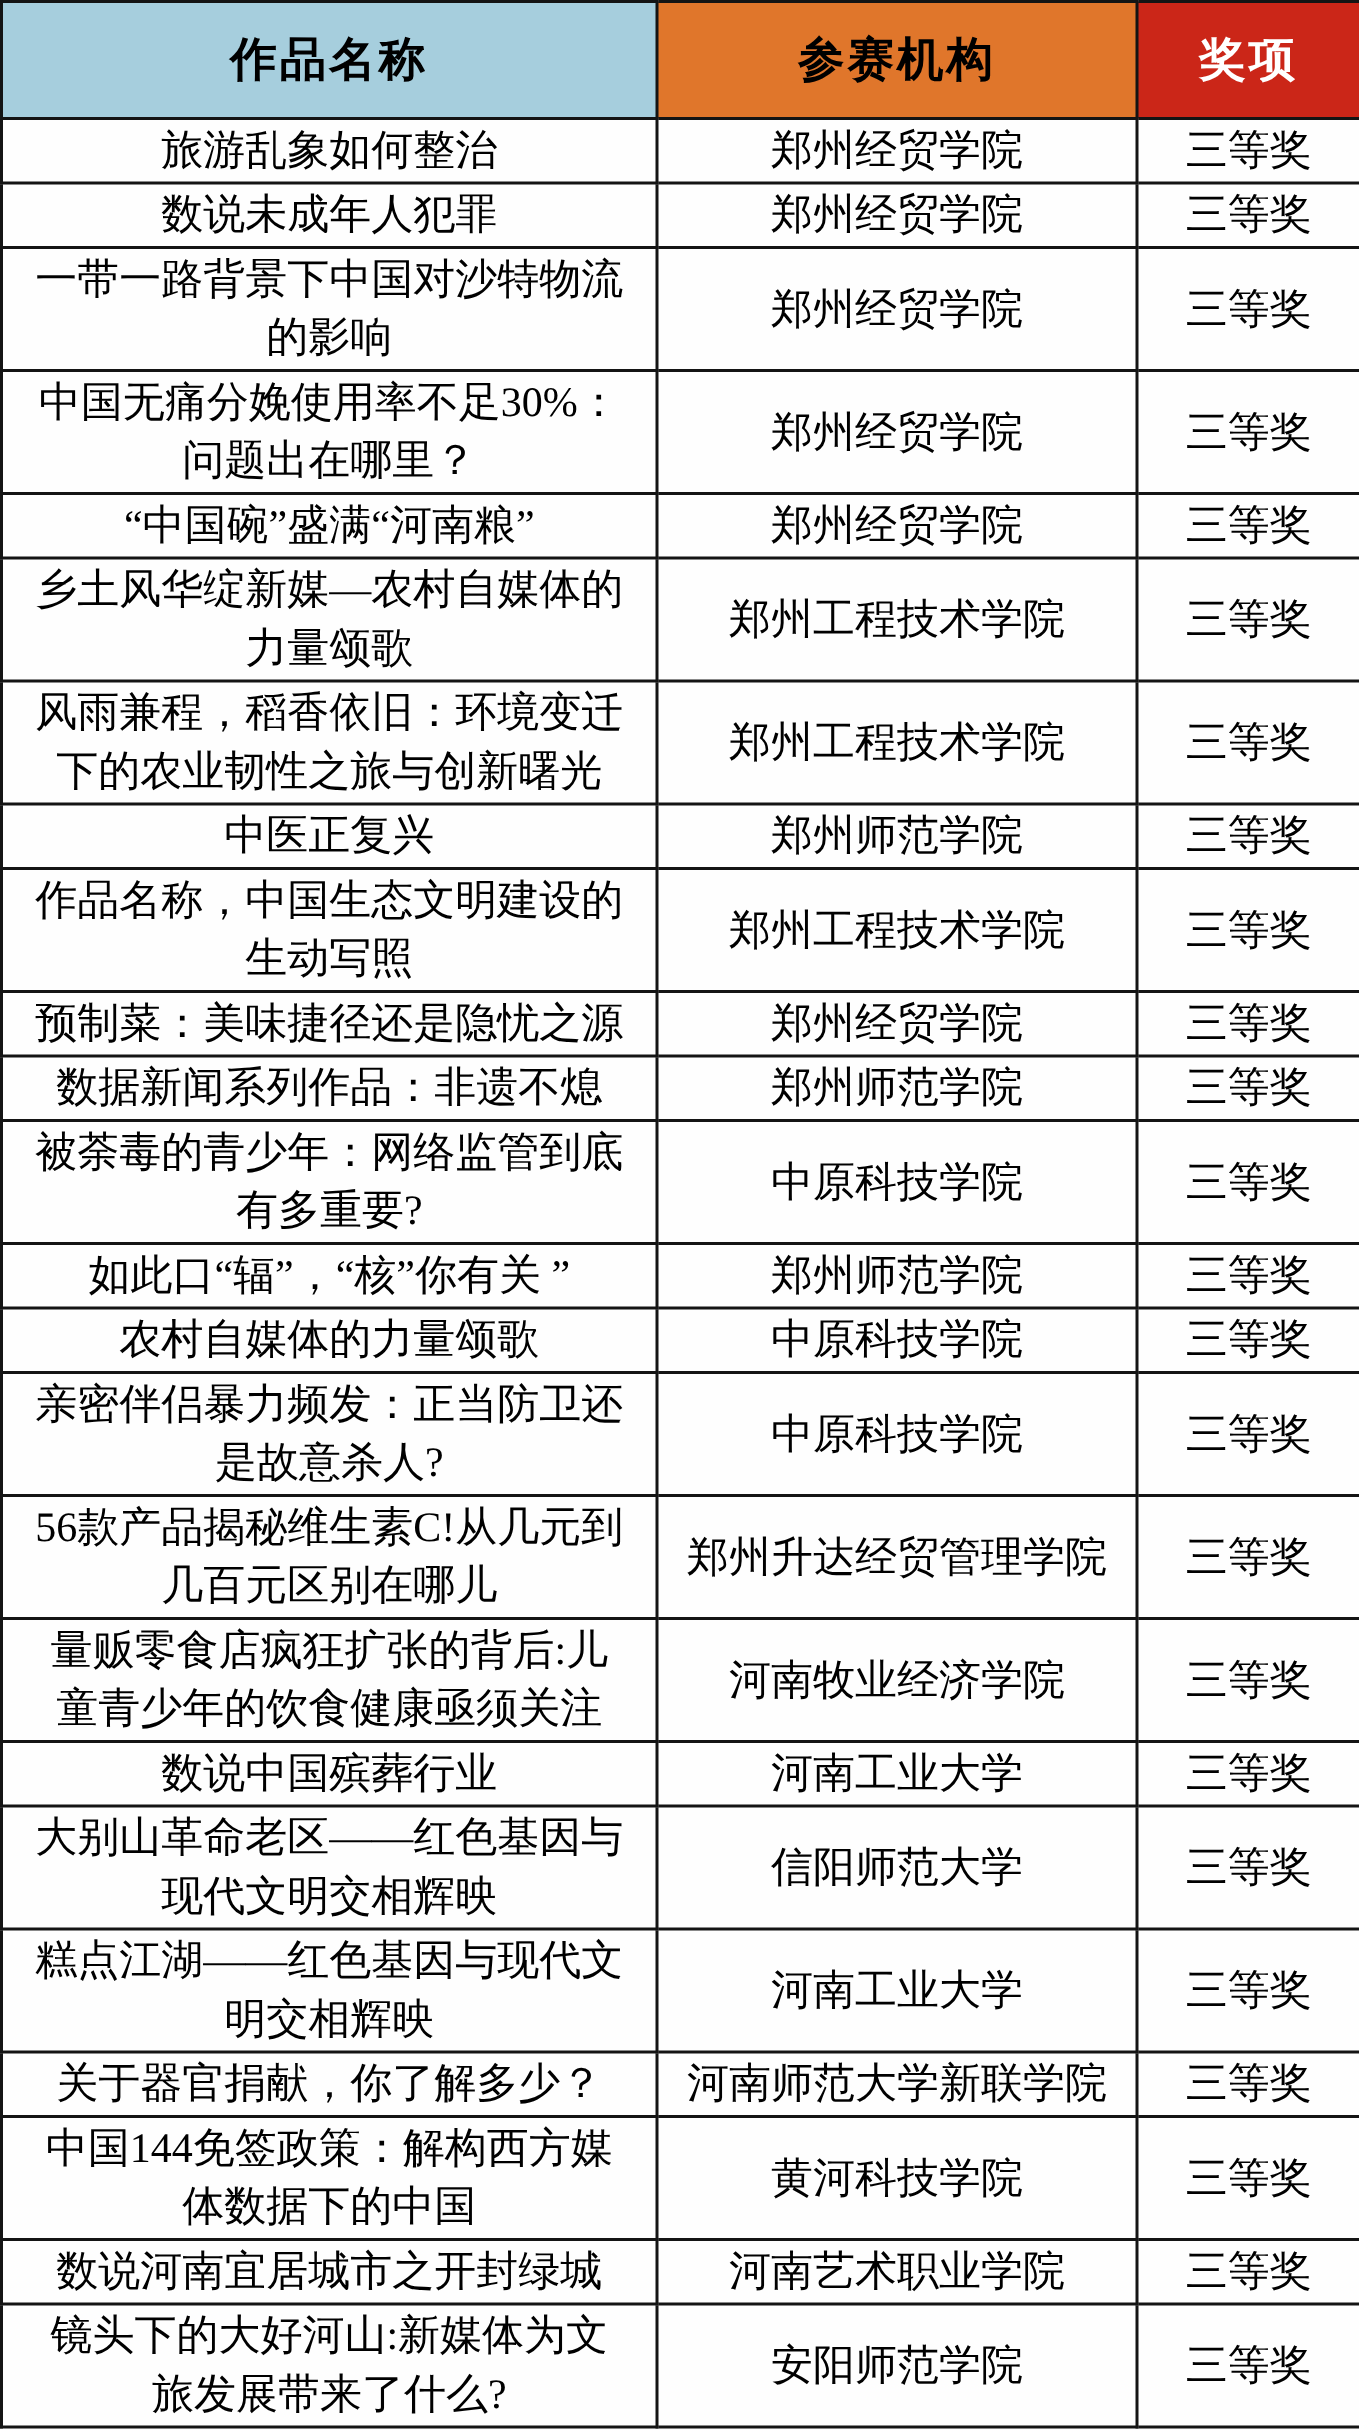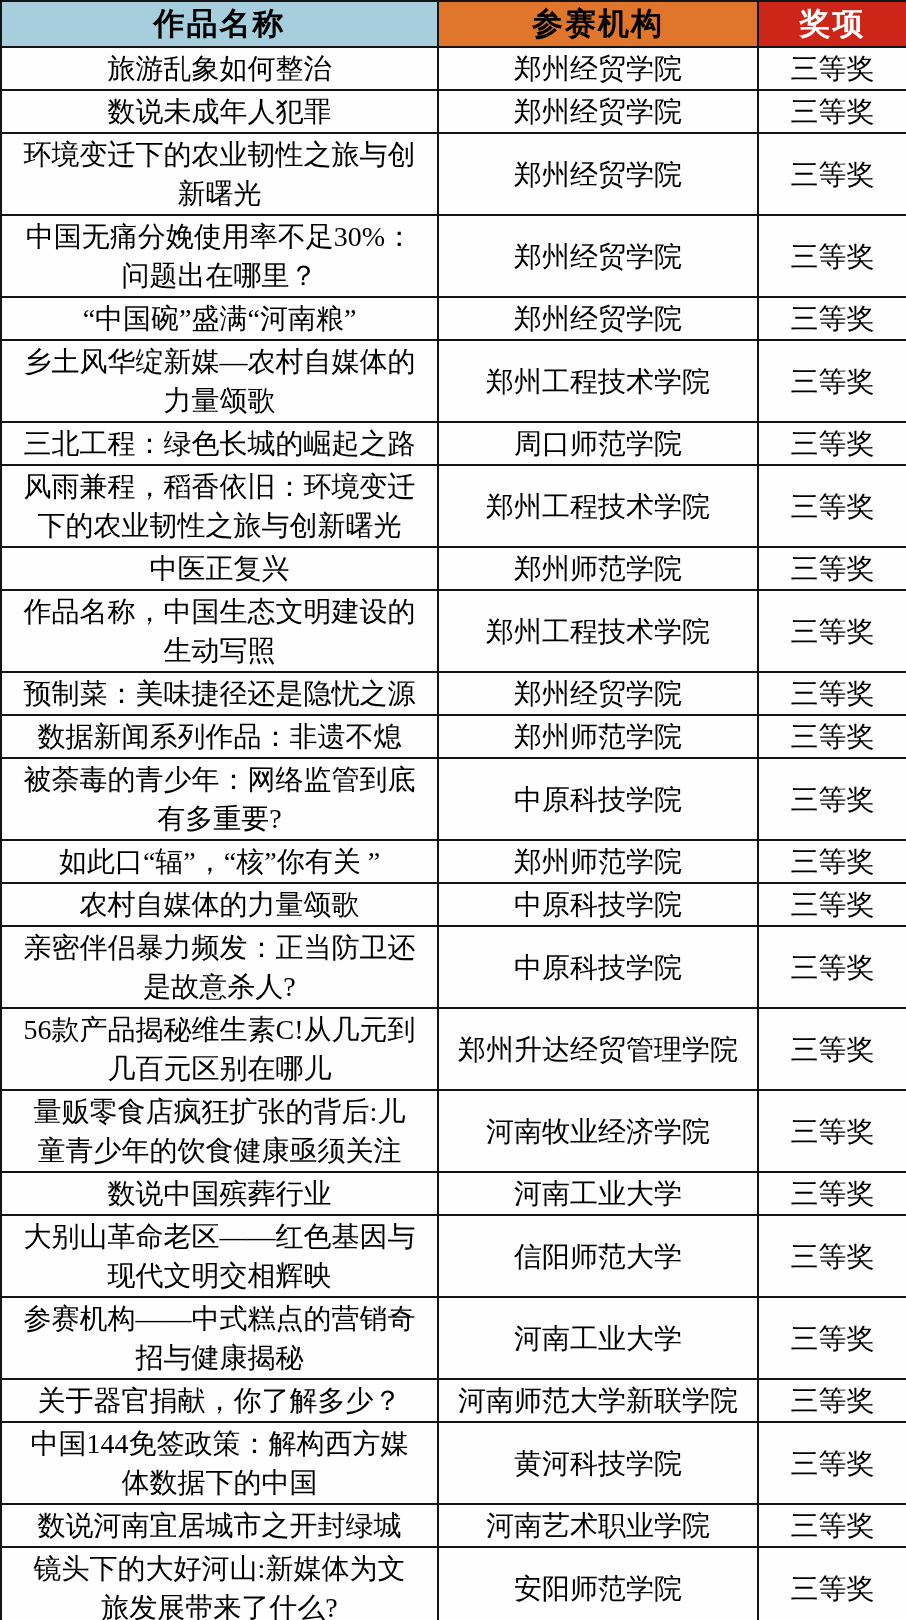--- a/index.html
+++ b/index.html
@@ -26,21 +26,21 @@
   table.awards th, table.awards td {
     border: 2px solid #141414;
     text-align: center;
     vertical-align: middle;
   }
   table.awards th {
     font-family: "Liberation Sans", "DejaVu Sans", sans-serif;
     font-weight: bold;
     font-size: 31px;
     height: 41px;
-    padding: 1px 2px;
+    padding: 17px 2px;
     letter-spacing: 2px;
   }
   table.awards td {
     font-size: 28px;
     line-height: 39px;
     color: #000000;
     padding: 1px 2px;
     background: #fefefe;
   }
   table.awards td.work-cell  { padding: 1px 20px; }
@@ -71,42 +71,37 @@
           <td class="work-cell">旅游乱象如何整治</td>
           <td class="org-cell">郑州经贸学院</td>
           <td class="award-cell">三等奖</td>
         </tr>
         <tr>
           <td class="work-cell">数说未成年人犯罪</td>
           <td class="org-cell">郑州经贸学院</td>
           <td class="award-cell">三等奖</td>
         </tr>
         <tr>
-          <td class="work-cell">环境变迁下的农业韧性之旅与创新曙光</td>
+          <td class="work-cell">一带一路背景下中国对沙特物流的影响</td>
           <td class="org-cell">郑州经贸学院</td>
           <td class="award-cell">三等奖</td>
         </tr>
         <tr>
           <td class="work-cell">中国无痛分娩使用率不足30%：问题出在哪里？</td>
           <td class="org-cell">郑州经贸学院</td>
           <td class="award-cell">三等奖</td>
         </tr>
         <tr>
           <td class="work-cell">“中国碗”盛满“河南粮”</td>
           <td class="org-cell">郑州经贸学院</td>
           <td class="award-cell">三等奖</td>
         </tr>
         <tr>
           <td class="work-cell">乡土风华绽新媒—农村自媒体的力量颂歌</td>
           <td class="org-cell">郑州工程技术学院</td>
-          <td class="award-cell">三等奖</td>
-        </tr>
-        <tr>
-          <td class="work-cell">三北工程：绿色长城的崛起之路</td>
-          <td class="org-cell">周口师范学院</td>
           <td class="award-cell">三等奖</td>
         </tr>
         <tr>
           <td class="work-cell">风雨兼程，稻香依旧：环境变迁下的农业韧性之旅与创新曙光</td>
           <td class="org-cell">郑州工程技术学院</td>
           <td class="award-cell">三等奖</td>
         </tr>
         <tr>
           <td class="work-cell">中医正复兴</td>
           <td class="org-cell">郑州师范学院</td>
@@ -161,21 +156,21 @@
           <td class="work-cell">数说中国殡葬行业</td>
           <td class="org-cell">河南工业大学</td>
           <td class="award-cell">三等奖</td>
         </tr>
         <tr>
           <td class="work-cell">大别山革命老区——红色基因与现代文明交相辉映</td>
           <td class="org-cell">信阳师范大学</td>
           <td class="award-cell">三等奖</td>
         </tr>
         <tr>
-          <td class="work-cell">参赛机构——中式糕点的营销奇招与健康揭秘</td>
+          <td class="work-cell">糕点江湖——红色基因与现代文明交相辉映</td>
           <td class="org-cell">河南工业大学</td>
           <td class="award-cell">三等奖</td>
         </tr>
         <tr>
           <td class="work-cell">关于器官捐献，你了解多少？</td>
           <td class="org-cell">河南师范大学新联学院</td>
           <td class="award-cell">三等奖</td>
         </tr>
         <tr>
           <td class="work-cell">中国144免签政策：解构西方媒体数据下的中国</td>

